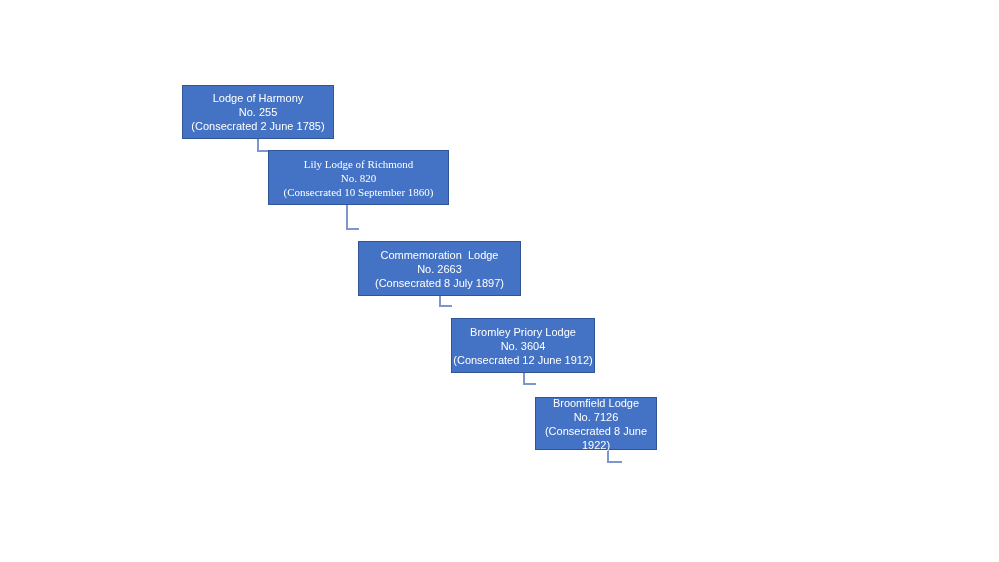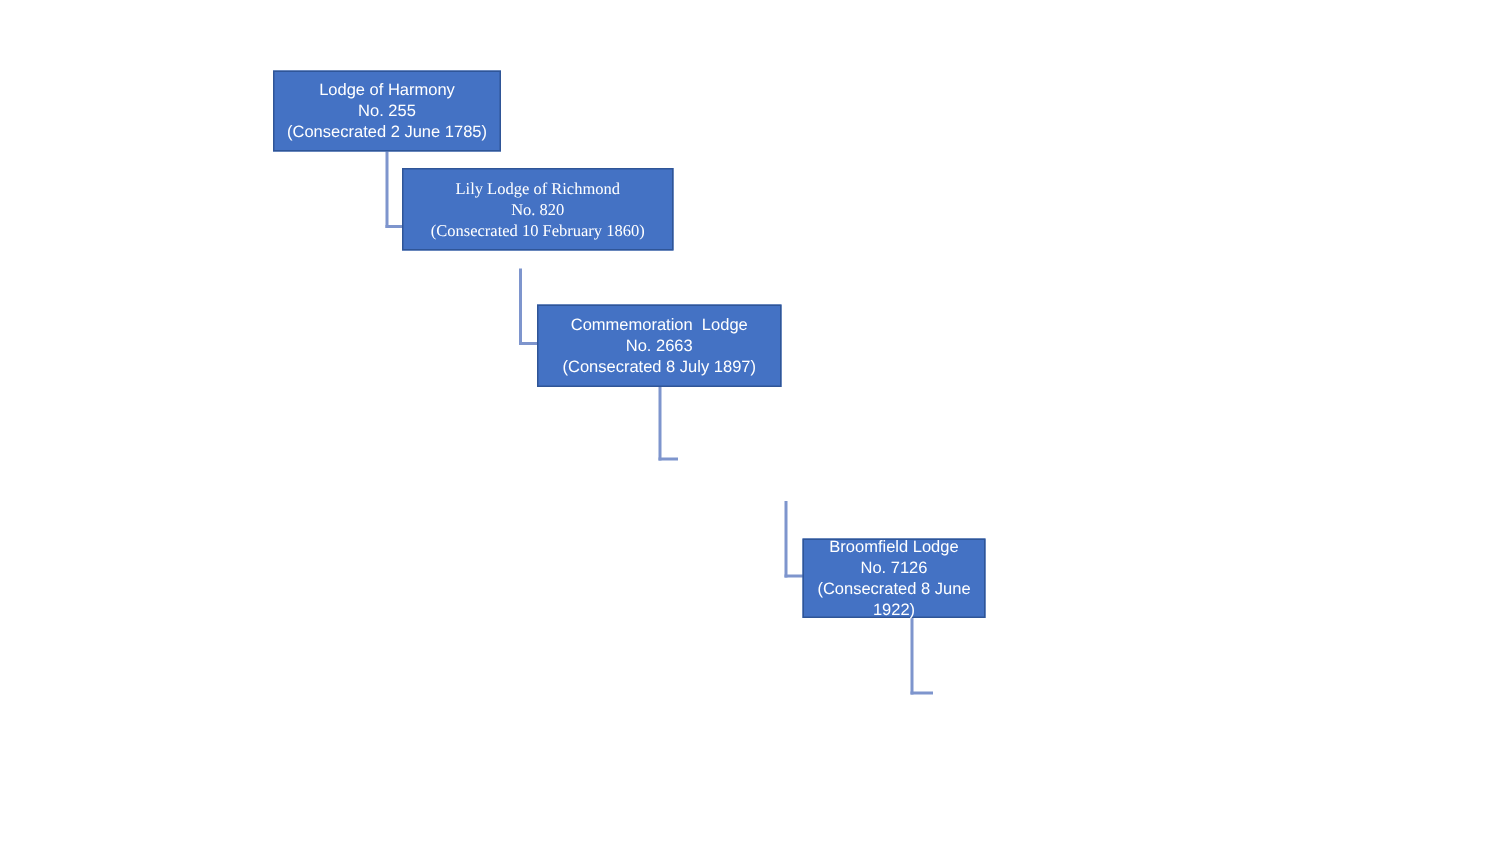--- a/index.html
+++ b/index.html
@@ -21,20 +21,21 @@
     background: #4472c4;
     border: 1px solid #2f5597;
     color: #ffffff;
     display: flex;
     flex-direction: column;
     justify-content: center;
     align-items: center;
     text-align: center;
     font-size: 11px;
     line-height: 14px;
+    margin-top: 38px;
   }
   .node .line {
     white-space: pre-wrap; 
   }
   .seg {
     position: absolute;
     background: #7e95cd;
   }
   .seg.v { width: 2px; }
   .seg.h { height: 2px; }
@@ -61,29 +62,34 @@
 
   <div class="node" style="left:182px; top:47px; width:152px; height:54px;">
     <div class="line">Lodge of Harmony</div>
     <div class="line">No. 255</div>
     <div class="line">(Consecrated 2 June 1785)</div>
   </div>
 
   <div class="node" style="left:268px; top:112px; width:181px; height:55px;font-family:Liberation Serif, serif;">
     <div class="line">Lily Lodge of Richmond</div>
     <div class="line">No. 820</div>
-    <div class="line">(Consecrated 10 February 1860)</div>
+    <div class="line">(Consecrated 10 September 1860)</div>
   </div>
 
   <div class="node" style="left:358px; top:203px; width:163px; height:55px;">
     <div class="line">Commemoration  Lodge</div>
     <div class="line">No. 2663</div>
     <div class="line">(Consecrated 8 July 1897)</div>
   </div>
 
+  <div class="node" style="left:451px; top:280px; width:144px; height:55px;">
+    <div class="line">Bromley Priory Lodge</div>
+    <div class="line">No. 3604</div>
+    <div class="line">(Consecrated 12 June 1912)</div>
+  </div>
 
   <div class="node" style="left:535px; top:359px; width:122px; height:53px;">
     <div class="line">Broomfield Lodge</div>
     <div class="line">No. 7126</div>
     <div class="line">(Consecrated 8 June 1922)</div>
   </div>
 
 
 </div>
 

